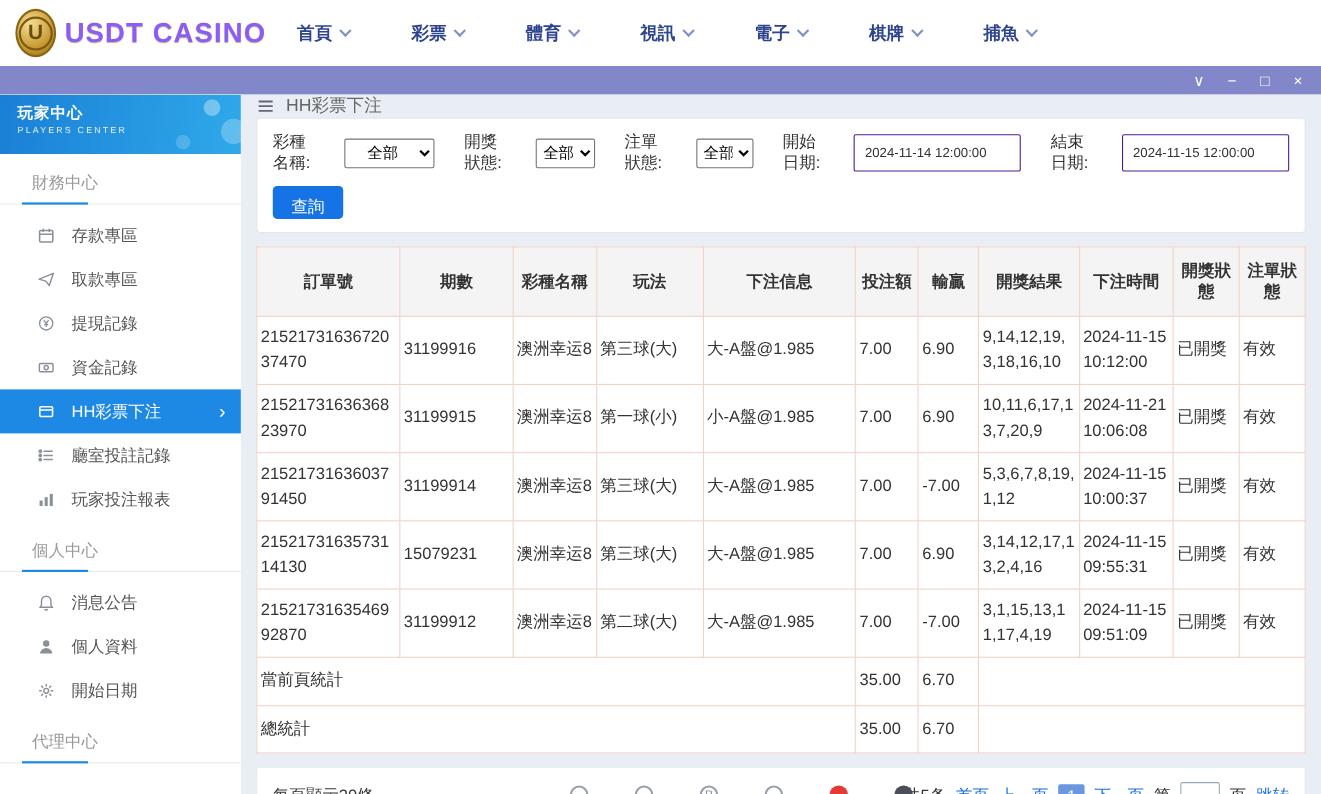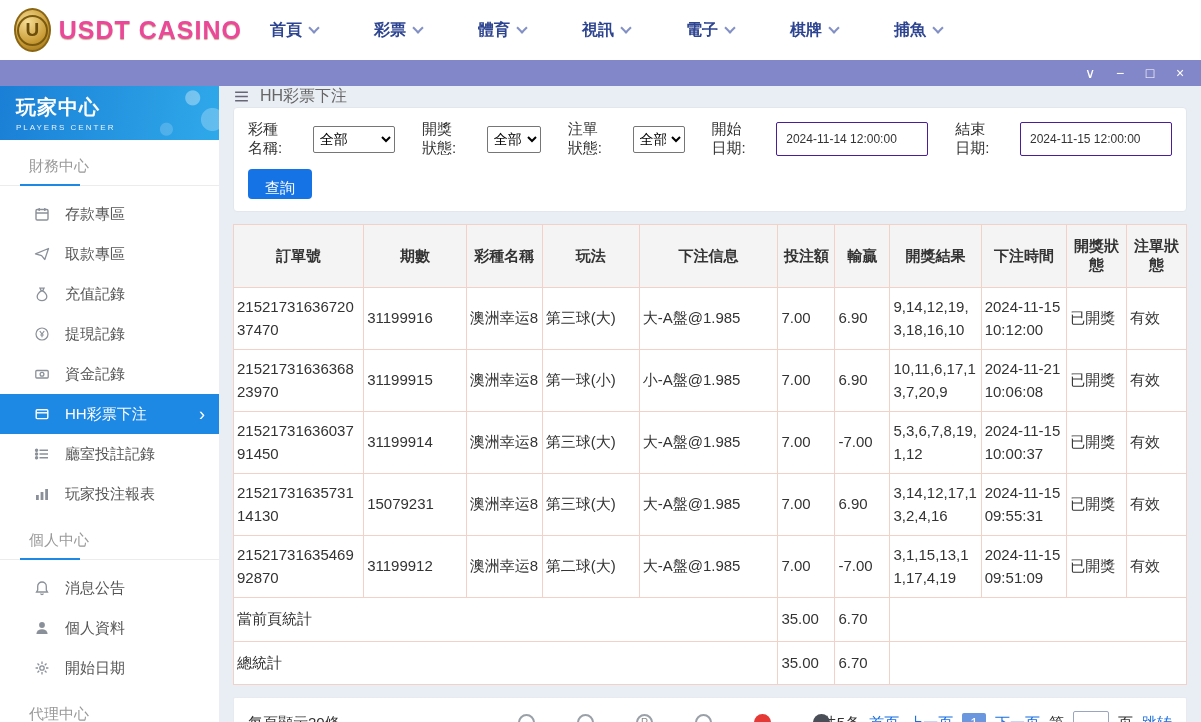--- a/index.html
+++ b/index.html
@@ -8,21 +8,21 @@
   body { position:relative; }
 
   
   .top-header { height:60px; display:flex; align-items:center; padding:0 14px; background:#fff; }
   .logo { display:flex; align-items:center; gap:8px; width:228px; flex-shrink:0; }
   .logo-badge { width:44px; height:44px; border-radius:50%;
     background:radial-gradient(circle at 35% 30%, #f6dd95, #c89a33 60%, #9a7217);
     border:2px solid #8a6513; display:flex; align-items:center; justify-content:center; }
   .logo-badge-inner { width:31px; height:31px; border-radius:50%; border:2px solid #7a5a10;
     color:#6b4d0c; font-weight:bold; font-size:19px; display:flex; align-items:center; justify-content:center; }
-  .logo-text { font-size:25px; font-weight:bold; color:#ec4899; letter-spacing:1px;
+  .logo-text { font-size:25px; font-weight:bold; color:#8b5cf6; letter-spacing:1px;
     text-shadow:0 1px 1px rgba(120,85,10,.45); white-space:nowrap; }
   .main-nav { display:flex; flex:1; }
   .nav-item { width:104px; display:flex; align-items:center; justify-content:center; gap:8px;
     color:#2d4490; font-size:16px; font-weight:bold; cursor:pointer; }
   .chev { width:8px; height:8px; border-right:2px solid #8290c5; border-bottom:2px solid #8290c5;
     transform:rotate(45deg); margin-top:-4px; }
 
   
   .titlebar { height:26px; background:#8187c8; display:flex; justify-content:flex-end;
     align-items:center; padding-right:6px; }
@@ -32,21 +32,21 @@
   .content-row { display:flex; height:636px; background:#e9edf4; }
 
   
   .sidebar { width:219px; background:#fff; flex-shrink:0; overflow:hidden; }
   .sidebar-header { height:54px; padding:8px 16px 0;
     background:
       radial-gradient(circle at 88% 22%, rgba(255,255,255,.35) 7px, transparent 8px),
       radial-gradient(circle at 97% 62%, rgba(255,255,255,.25) 11px, transparent 12px),
       radial-gradient(circle at 76% 80%, rgba(255,255,255,.18) 6px, transparent 7px),
       linear-gradient(100deg,#1a7fd6,#2fa9ea); }
-  .sidebar-title { color:#fff; font-size:20px; font-weight:bold; letter-spacing:1px; }
+  .sidebar-title { color:#fff; font-size:14px; font-weight:bold; letter-spacing:1px; }
   .sidebar-subtitle { color:rgba(255,255,255,.9); font-size:8px; letter-spacing:2px; margin-top:2px; }
   .section-label { position:relative; padding:17px 29px 9px; color:#999; font-size:15px;
     border-bottom:1px solid #ececec; margin-bottom:8px; }
   .section-label::after { content:""; position:absolute; left:20px; bottom:-1px; width:60px;
     height:2px; background:#1e88e5; }
   .menu-item { height:40px; display:flex; align-items:center; gap:15px; padding:0 14px 0 34px;
     color:#555; font-size:15px; cursor:pointer; }
   .menu-item svg { color:#8a9099; flex-shrink:0; }
   .menu-item.active { background:#1e88e5; color:#fff; }
   .menu-item.active svg { color:#fff; }
@@ -55,21 +55,21 @@
   
   .main { flex:1; padding:0 14px; display:flex; flex-direction:column; overflow:hidden; }
   .breadcrumb { height:46px; display:flex; align-items:center; gap:10px; color:#666; font-size:16px; }
   .breadcrumb svg { color:#667; }
 
   .filter-card { background:#fff; border:1px solid #e2e7ee; border-radius:4px; padding:12px 14px; }
   .filter-row { display:flex; align-items:center; font-size:15px; color:#333;gap:16px; }
   .filter-row label { margin-right:5px; }
   .filter-row label:not(:first-child) { margin-left:11px; }
   .filter-row select { height:27px; border:1px solid #767676; border-radius:2px; background:#fff;
-    font-size:14px; padding:0 2px; }
+    font-size:14px; padding:0 2px;text-align:center; }
   .sel-lottery { width:118px; }
   .sel-draw { width:64px; }
   .sel-bet { width:52px; }
   .date-input { height:30px; width:152px; border:1px solid #4c1d95; border-radius:2px;
     padding:16px 9px; font-size:12px; color:#333; }
   .query-btn { margin-top:11px; background:#1673e6; color:#fff; border:none; border-radius:4px;
     height:30px; padding:10px 17px; font-size:15px; cursor:pointer; }
 
   
   .bet-table { margin-top:12px; width:100%; border-collapse:collapse; table-layout:fixed;
@@ -165,29 +165,20 @@
               <path d="M2 7h12M5.2 2v3M10.8 2v3"></path>
             </g>
           </svg>
           <span>存款專區</span>
         </div>
         <div class="menu-item">
           <svg viewBox="0 0 16 16" width="16" height="16">
             <path d="M1.5 7.8L14.5 2.5 10.8 13.5 7.6 9.6z" fill="none" stroke="currentColor" stroke-width="1.3" stroke-linejoin="round"></path>
           </svg>
           <span>取款專區</span>
-        </div>
-        <div class="menu-item">
-          <svg viewBox="0 0 16 16" width="16" height="16">
-            <g fill="none" stroke="currentColor" stroke-width="1.3">
-              <path d="M6 2.2h4l-1.3 2.6H7.3Z"></path>
-              <path d="M7.3 4.8C4.8 6.6 3.2 8.8 3.2 10.8a4.8 3.9 0 0 0 9.6 0c0-2-1.6-4.2-4.1-6Z"></path>
-            </g>
-          </svg>
-          <span>充值記錄</span>
         </div>
         <div class="menu-item">
           <svg viewBox="0 0 16 16" width="16" height="16">
             <g fill="none" stroke="currentColor" stroke-width="1.2">
               <circle cx="8" cy="8" r="6"></circle>
               <path d="M5.8 5l2.2 3 2.2-3M8 8v3.2M6.2 9h3.6"></path>
             </g>
           </svg>
           <span>提現記錄</span>
         </div>

